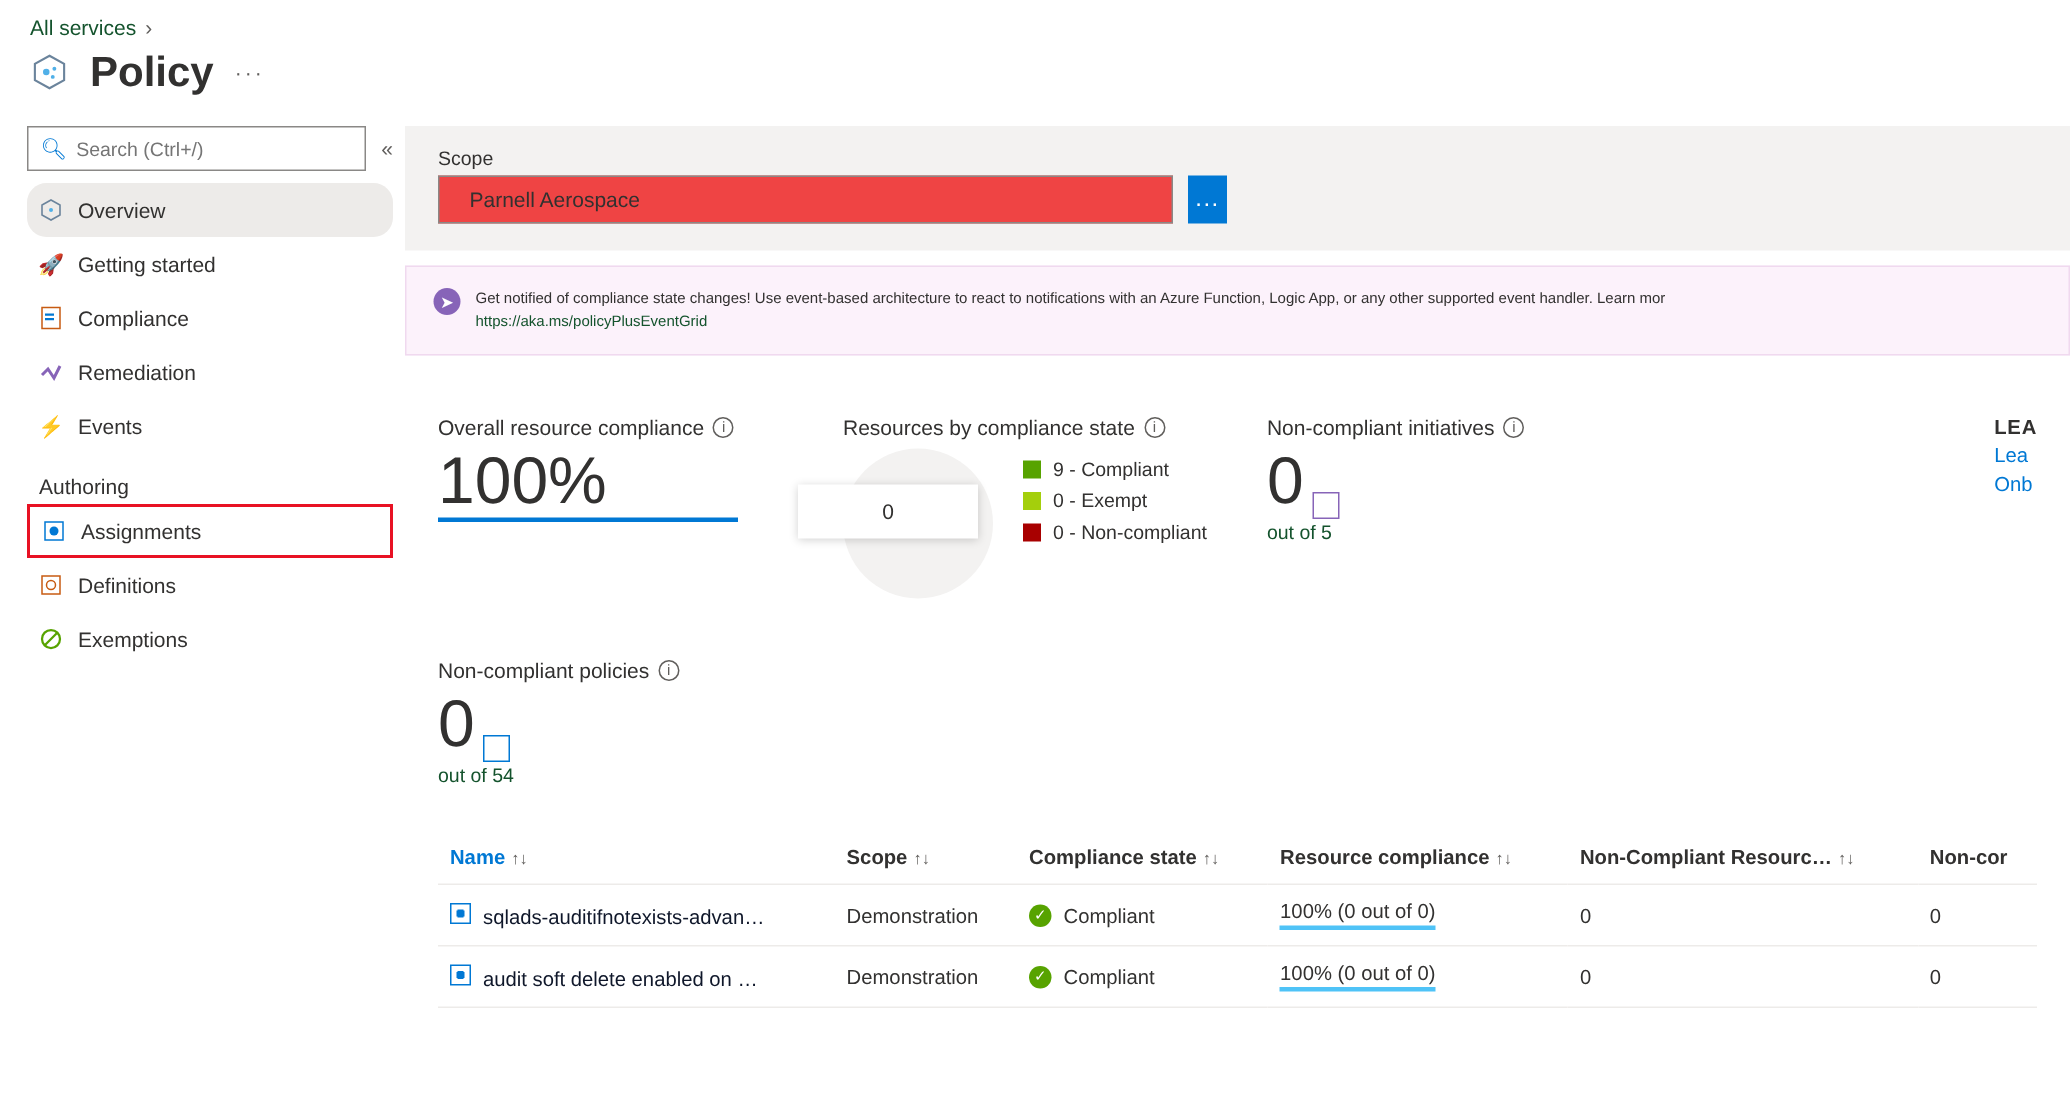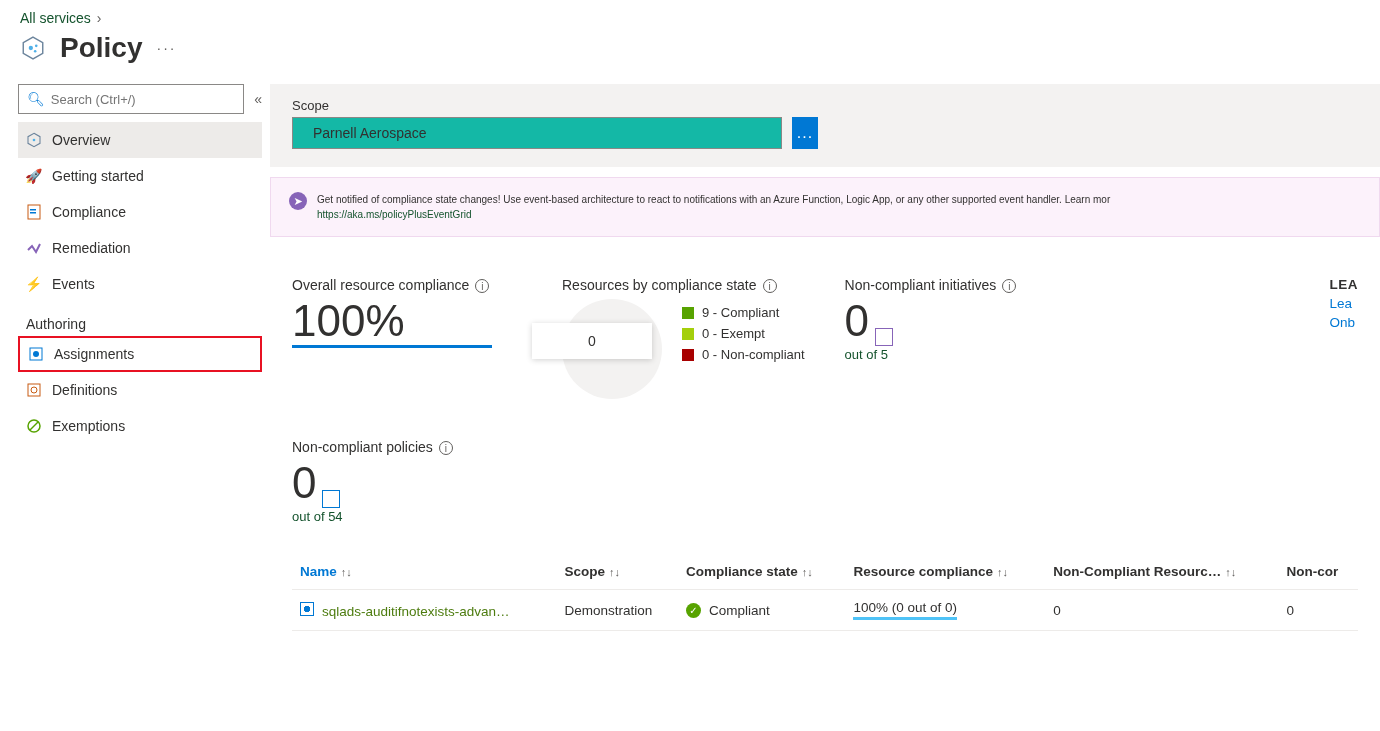--- a/index.html
+++ b/index.html
@@ -14,39 +14,39 @@
   .policy-icon-svg { width:26px; height:26px;}
   .ellipsis { color:#605e5c; letter-spacing:2px; cursor:pointer;}
 
   .layout { display:flex; margin-top: 20px;}
   .sidebar { width: 270px; padding: 0 8px 0 18px; flex:none;}
   .search-row { display:flex; align-items:center; gap:10px; margin-bottom:8px;}
   .search-box { flex:1; border:1px solid #8a8886; height:30px; display:flex; align-items:center; padding:0 8px; gap:6px;}
   .search-box input { border:none; outline:none; flex:1; font-size:13px;}
   .collapse-chev { color:#605e5c; cursor:pointer; font-size:14px;}
   .nav-item { display:flex; align-items:center; height:36px; padding:0 8px; gap:10px; cursor:pointer; font-size:14px; color:#323130;}
-  .nav-item.active{ background:#edebe9;}
+  .nav-item.active{ background:#edebe9;border-radius:13px;}
   .nav-icon { width:16px; height:16px; display:flex; align-items:center; justify-content:center;}
   .section-label { font-size:14px; margin:14px 0 4px 8px; color:#323130; font-weight:400;}
   .highlight-box { border:2px solid #e81123; }
 
   .main { flex:1; position:relative; overflow:hidden;}
   .scope-bar { background:#f3f2f1; padding:14px 22px 18px 22px;}
   .scope-label { font-size:13px; color:#323130; margin-bottom:4px;}
   .scope-row { display:flex; align-items:stretch; gap:10px;}
-  .scope-input { background:#14b8a6; border:1px solid #8a8886; height:32px; width:490px; padding:0 20px; font-size:14px; display:flex; align-items:center;}
+  .scope-input { background:#ef4444; border:1px solid #8a8886; height:32px; width:490px; padding:0 20px; font-size:14px; display:flex; align-items:center;}
   .scope-btn { width:26px; height:32px; background:#0078d4; color:#fff; display:flex; align-items:center; justify-content:center; cursor:pointer; font-size:16px; letter-spacing:1px;}
 
   .notif-bar { background:#fcf2fb; border:1px solid #f0d9ef; margin-top:10px; padding:14px 18px; display:flex; gap:10px; align-items:flex-start;}
   .notif-icon { width:18px; height:18px; border-radius:50%; background:#8764b8; color:#fff; display:flex; align-items:center; justify-content:center; flex:none; font-size:11px;}
   .notif-text { font-size:10px; color:#323130; line-height:1.5;}
 
   .metrics { display:flex; gap:40px; padding:40px 22px 10px 22px; flex-wrap:wrap;}
   .metric-block { }
-  .metric-title { font-size:14px; color:#323130; display:flex; align-items:flex-end; gap:6px; margin-bottom:6px;}
+  .metric-title { font-size:14px; color:#323130; display:flex; align-items:center; gap:6px; margin-bottom:6px;}
   .info-icon { width:14px; height:14px; border:1px solid #605e5c; border-radius:50%; display:inline-flex; align-items:center; justify-content:center; font-size:10px; color:#605e5c;}
   .big-num { font-size:44px; font-weight:300; color:#323130; line-height:1;}
   .big-underline { height:3px; background:#0078d4; width:200px; margin-top:2px;}
   .sub-text { font-size:13px; color:#14532d; margin-top:4px;}
 
   .legend-row { display:flex; align-items:center; gap:8px; font-size:13px; margin:6px 0;}
   .legend-sq { width:12px; height:12px;}
   .donut-wrap { display:flex; gap:20px; align-items:flex-start;}
   .donut { width:100px; height:100px; border-radius:50%; background:#f3f2f1; position:relative;}
   .donut-card { position:absolute; top:24px; left:-30px; width:120px; background:#fff; box-shadow:0 1px 6px rgba(0,0,0,.18); padding:10px 0; text-align:center; font-size:14px;}
@@ -61,21 +61,21 @@
   .table-wrap { padding: 20px 22px 0 22px;}
   table { width:100%; border-collapse:collapse;}
   th { text-align:left; font-weight:600; font-size:13.5px; padding:10px 8px; border-bottom:1px solid #edebe9; white-space:nowrap;}
   th.name-col{ color:#0078d4;}
   .sort-arrows { color:#605e5c; font-size:11px; margin-left:4px;}
   td { padding:10px 8px; font-size:13.5px; border-bottom:1px solid #edebe9; white-space:nowrap;}
   .comp-cell { display:flex; align-items:center; gap:8px;}
   .comp-dot { width:15px; height:15px; border-radius:50%; background:#57a300; color:#fff; display:inline-flex; align-items:center; justify-content:center; font-size:10px;}
   .res-comp { border-bottom:3px solid #4fc3f7; padding-bottom:2px; display:inline-block;}
   .row-icon { width:14px; height:14px; border:1px solid #0078d4; display:inline-block; margin-right:8px; background:radial-gradient(circle,#0078d4 3px,transparent 3px);}
-  .row-link{ color:#4d7c0f; cursor:pointer;}
+  .row-link{ color:#0f172a; cursor:pointer;}
 </style>
 </head>
 <body>
 
 <div class="top">
   <div class="breadcrumb">
     <a>All services</a>
     <span class="breadcrumb-sep">›</span>
   </div>
   <div class="page-title-row">
@@ -268,18 +268,28 @@
             <tr>
               <td><span class="row-icon"></span><span class="row-link">sqlads-auditifnotexists-advan…</span></td>
               <td>Demonstration</td>
               <td>
                 <div class="comp-cell"><span class="comp-dot">✓</span>Compliant</div>
               </td>
               <td><span class="res-comp">100% (0 out of 0)</span></td>
               <td>0</td>
               <td>0</td>
             </tr>
+            <tr>
+              <td><span class="row-icon"></span><span class="row-link">audit soft delete enabled on …</span></td>
+              <td>Demonstration</td>
+              <td>
+                <div class="comp-cell"><span class="comp-dot">✓</span>Compliant</div>
+              </td>
+              <td><span class="res-comp">100% (0 out of 0)</span></td>
+              <td>0</td>
+              <td>0</td>
+            </tr>
           </tbody>
       </table>
     </div>
 
   </div>
 </div>
 
 </body></html>

